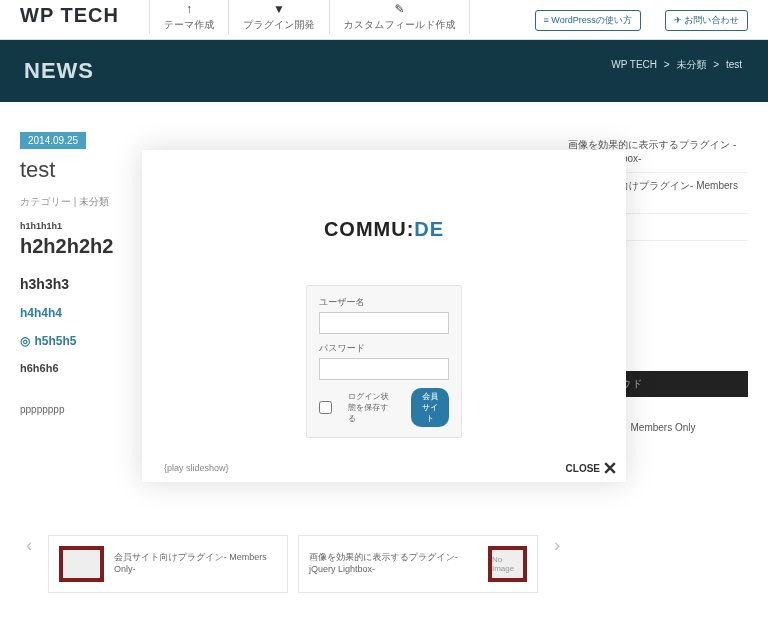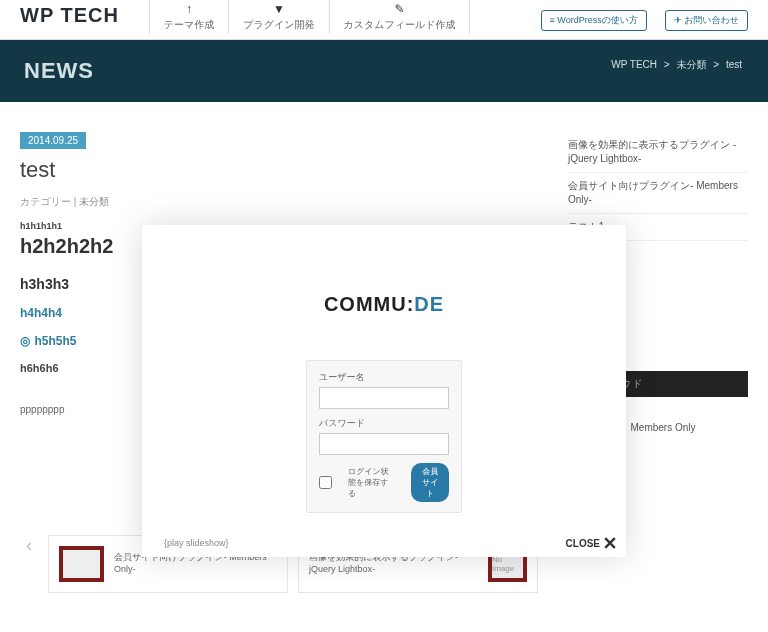--- a/index.html
+++ b/index.html
@@ -5,21 +5,21 @@
 * { margin: 0; padding: 0; box-sizing: border-box; }
 body { font-family: "Hiragino Kaku Gothic Pro", Meiryo, sans-serif; background: #fff; color: #333; font-size: 12px; width: 768px; }
 
 
 .top { display: flex; align-items: flex-start; padding: 0 20px; border-bottom: 1px solid #ddd; height: 40px; }
 .logo { font-size: 20px; font-weight: 600; letter-spacing: 1px; color: #2a2d33; padding-top: 4px; margin-right: 30px; }
 .topnav { display: flex; }
 .topnav-item { text-align: center; font-size: 10px; color: #666; padding: 2px 14px; border-left: 1px solid #ddd; cursor: pointer; }
 .topnav-item:last-child { border-right: 1px solid #ddd; }
 .topnav-icon { font-size: 12px; color: #333; display:block; margin-bottom:2px;}
-.topbtns { margin-left: auto; display: flex; gap: 18px; padding-top: 10px; }
+.topbtns { margin-left: auto; display: flex; gap: 24px; padding-top: 10px; }
 .topbtn { border: 1px solid #2a6a88; color: #2a6a88; border-radius: 3px; font-size: 9px; padding: 3px 8px; cursor: pointer; background: #fff; }
 
 
 .newsbar { background: #123846; color: #fff; padding: 18px 24px; display: flex; }
 .newsbar-title { font-size: 22px; font-weight: 700; letter-spacing: 1px; color: #d2e0e5; }
 .crumb { margin-left: auto; font-size: 10px; color: #cfe0e6; }
 .crumb span { margin: 0 2px; }
 
 
 .wrap { display: flex; padding: 30px 20px 10px; gap: 20px; }
@@ -48,21 +48,21 @@
 .tag { display:inline-block; margin-right:8px; font-size:10px; color:#555; cursor:pointer;margin-top:16px;}
 
 
 .botnav { display:flex; gap:10px; padding:0 20px 20px; margin-top:60px;}
 .botcard { border:1px solid #e5e5e5; padding:10px; width:240px; display:flex; align-items:center; gap:10px; cursor:pointer; position:relative;}
 .botcard .thumb { width:48px; height:36px; background:#eee; font-size:8px; color:#999; display:flex; align-items:center; justify-content:center; border:4px solid #7f1d1d;}
 .botcard .txt { font-size:9px; color:#666; line-height:1.3;}
 .arrow { font-size:18px; color:#bbb; padding:0 6px;}
 
 
-.overlay { position: fixed; inset: 0; background: rgba(255,255,255,0); display: flex; align-items: center; justify-content: center; border-radius: 32px; }
+.overlay { position: fixed; inset: 0; background: rgba(255,255,255,0); display: flex; align-items: flex-start; justify-content: center; border-radius: 32px; }
 .modal { background: #fff; width: 484px; margin-top: 150px; box-shadow: 0 0 30px rgba(0,0,0,0.15); position: relative; padding-bottom: 28px; text-align:center;}
 .brand { font-size: 20px; font-weight: 700; letter-spacing: 1px; color: #222; padding-top: 68px; padding-bottom: 28px; }
 .brand .de { color: #2a7aa8; }
 .loginbox { width: 156px; margin: 16px auto; background: #f7f7f7; border: 1px solid #e5e5e5; padding: 10px 12px; text-align: left; border-radius:2px;}
 .loginbox label { font-size: 9px; color: #666; display: block; margin-bottom: 3px; }
 .loginbox input[type=text], .loginbox input[type=password] { width: 100%; border: 1px solid #ccc; background: #fff; height: 22px; margin-bottom: 8px; font-size: 10px; padding: 0 4px; }
 .remember-row { display:flex; align-items:center; gap:16px; margin-bottom:0;}
 .remember-row label { font-size:8px; color:#666; margin:0;}
 .loginbtn { margin-left:auto; background:#2a7aa8; color:#fff; border:none; border-radius:10px; font-size:8px; padding:3px 8px; cursor:pointer;}
 .modal-footer { position:absolute; bottom:8px; left:12px; right:0; display:flex; font-size:10px; color:#666; padding:0 10px; align-items:center;}

